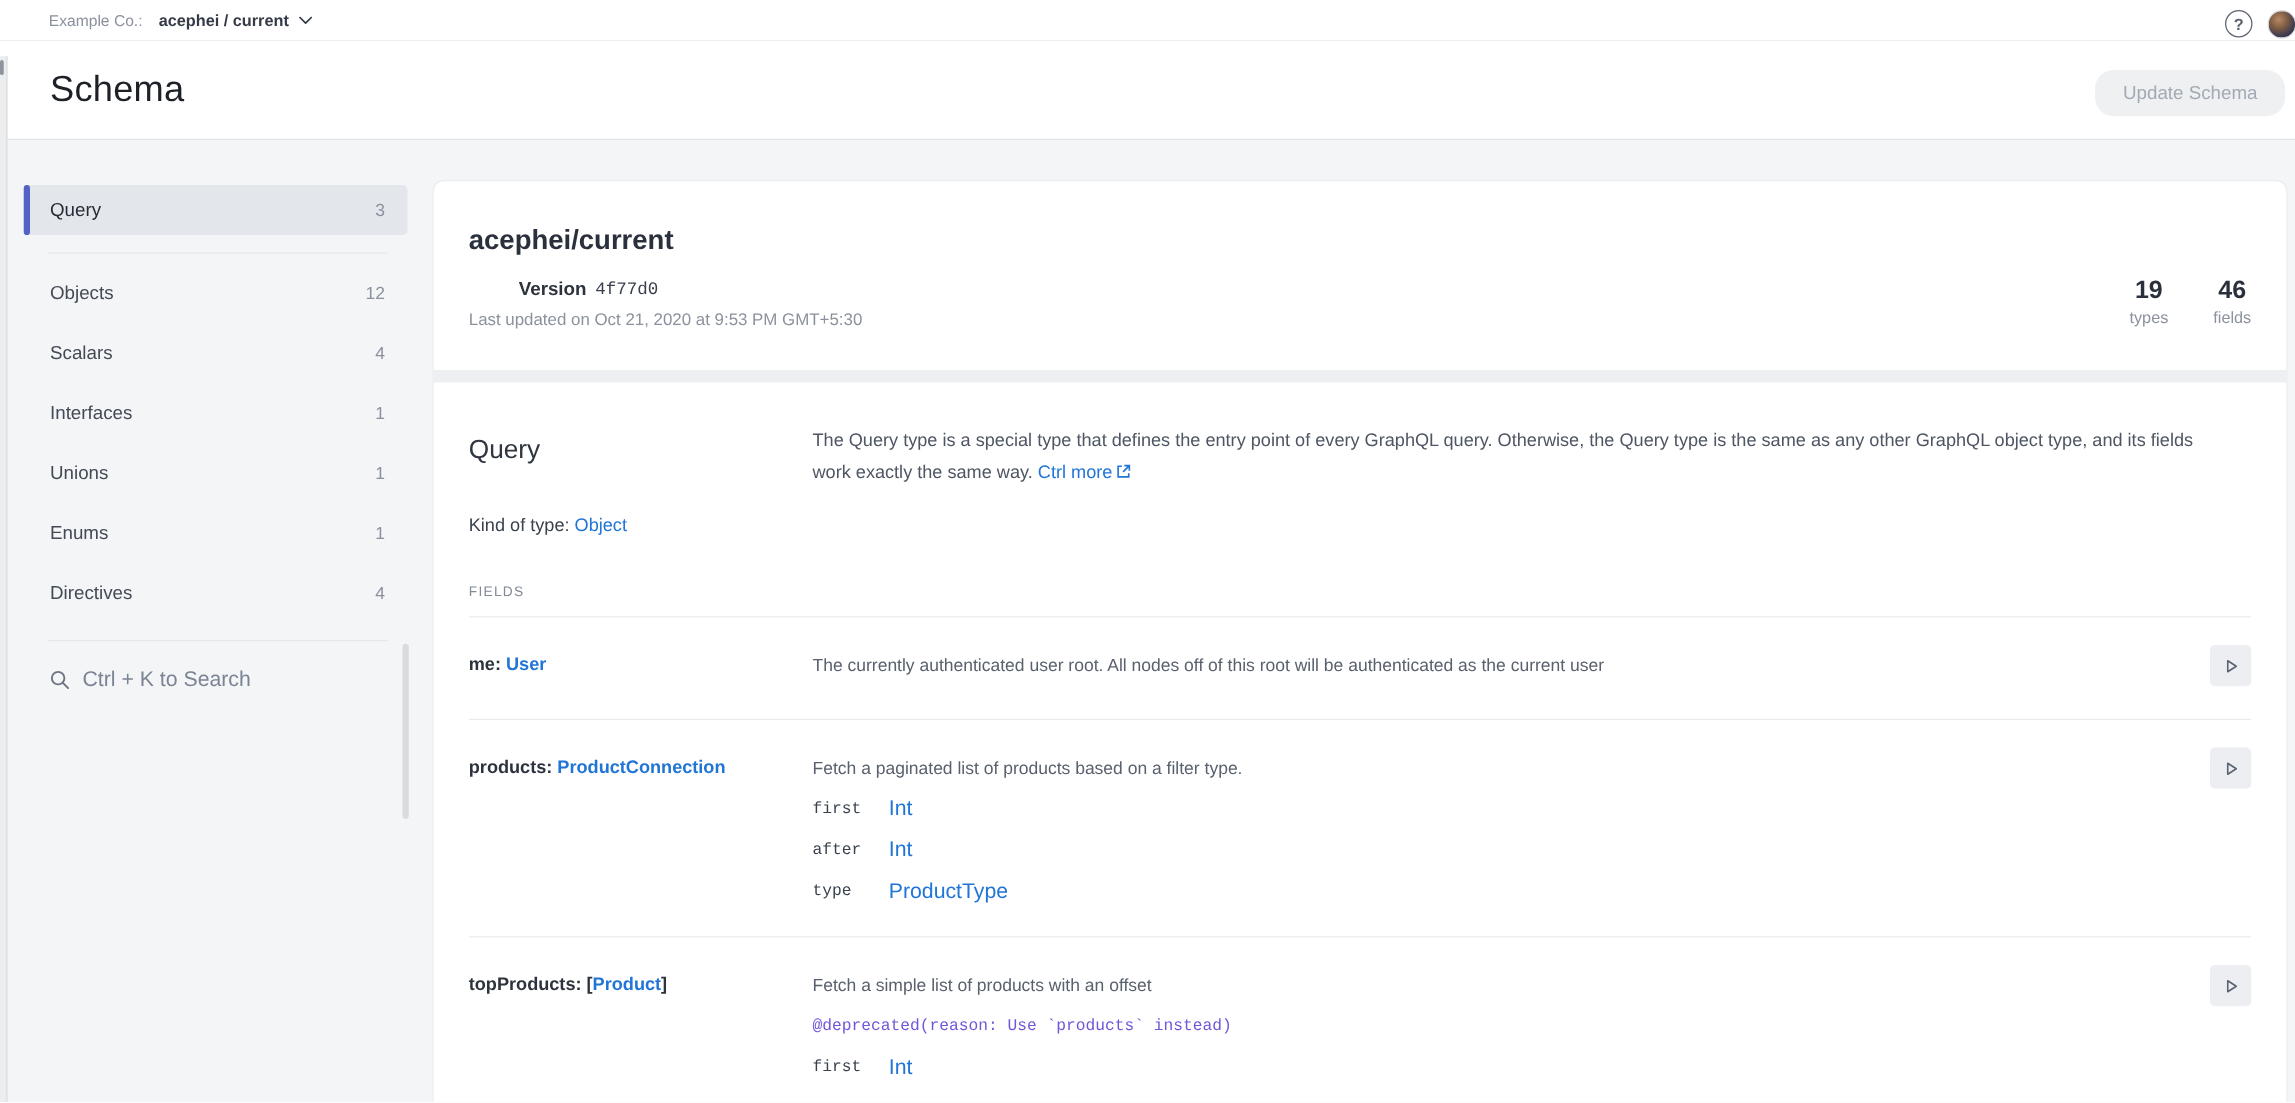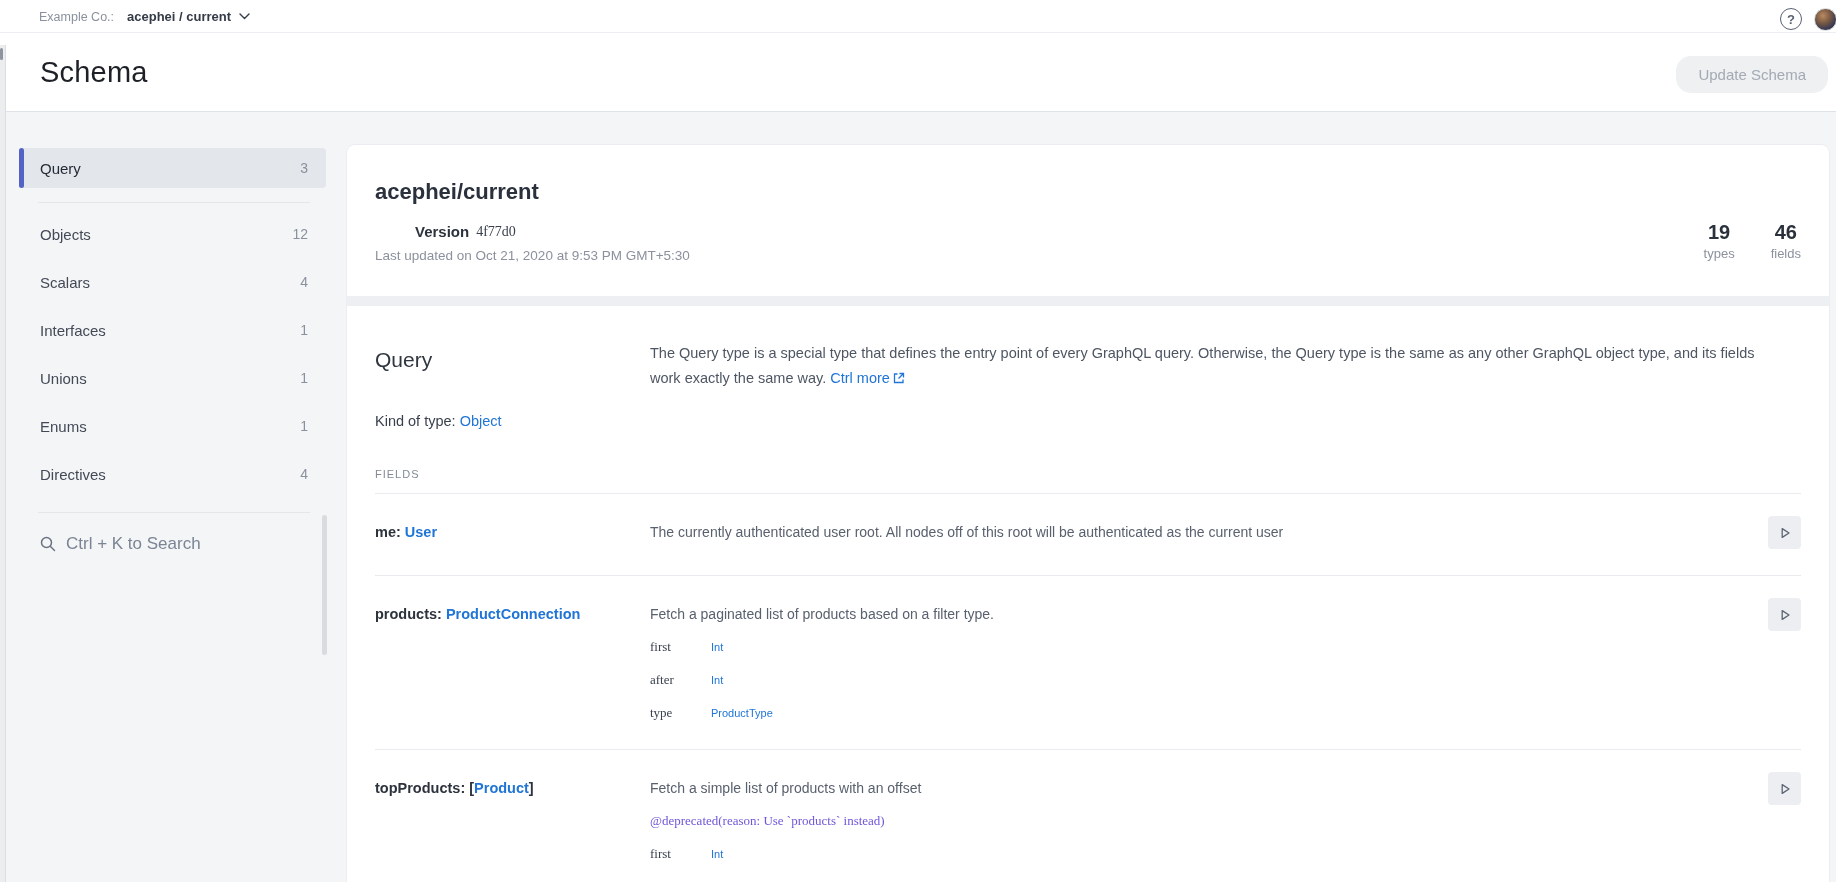--- a/index.html
+++ b/index.html
@@ -48,42 +48,42 @@
   .side-item.active .accent-bar{position:absolute;left:0;top:0;bottom:0;width:5px;border-radius:4px;background:var(--accent);}
   .side-divider{height:1px;background:#e4e6ea;margin:0 16px 0 19px;}
   .gap14{height:14px;} .gap7{height:7px;}
   .side-search{display:flex;align-items:center;gap:10px;height:48px;padding:0 0 0 21px;color:#7b8494;font-size:17px;cursor:pointer;}
   .side-scrollthumb{position:absolute;left:322px;top:403px;width:5px;height:140px;border-radius:3px;background:#d9dbdf;}
   
   .card{position:absolute;left:347px;top:33px;width:1482px;height:737px;background:#fff;border-radius:8px 8px 0 0;box-shadow:0 0 0 1px rgba(20,30,50,.035);}
   .graph-title{position:absolute;left:28px;top:33px;font-size:22px;line-height:28px;font-weight:700;color:#2b313c;}
   .version-line{position:absolute;left:28px;top:75px;height:20px;display:flex;align-items:flex-end;gap:7px;font-size:15px;color:#2d333d;margin-left:40px;}
   .version-line .vlabel{font-weight:700;}
-  .mono{font-family:Liberation Serif, serif;}
+  .mono{font-family:Liberation Mono, monospace;}
   .version-line .vvalue{font-size:14px;color:#3a414e;}
   .updated-line{position:absolute;left:28px;top:103px;font-size:13.5px;color:#8b919d;}
   .stats{position:absolute;right:28px;top:76px;display:flex;gap:36px;text-align:center;}
   .stat .num{font-size:20px;line-height:22px;font-weight:700;color:#2b313c;}
   .stat .lbl{font-size:13px;line-height:22px;color:#8b919d;}
   .section-band{position:absolute;left:0;right:0;top:151px;height:10px;background:#edeff2;}
   .type-name{position:absolute;left:28px;top:203px;font-size:21px;color:#30363f;}
   .type-desc{position:absolute;left:303px;top:196px;width:1120px;font-size:14.5px;line-height:24.5px;color:#4e5663;}
   a.link{color:var(--link);text-decoration:none;cursor:pointer;}
   .ext-icon{display:inline-block;vertical-align:-1px;margin-left:3px;}
   .kind-line{position:absolute;left:28px;top:268px;font-size:14.5px;color:#3a414d;}
   .fields-label{position:absolute;left:28px;top:323px;font-size:11px;letter-spacing:1px;color:#828a97;}
   .rows{position:absolute;left:28px;right:28px;top:348px;border-top:1px solid #e9ebee;}
   .field-row{display:grid;grid-template-columns:275px 1fr auto;padding:28px 0 26px 0;border-bottom:1px solid #e9ebee;}
   .field-name{font-size:14.5px;font-weight:700;color:#2d333d;line-height:20px;}
   .field-name a.link{font-weight:700;}
   .field-desc{font-size:14px;color:#59616e;line-height:20px;}
   .dep-line{margin-top:13px;font-size:13px;line-height:20px;color:var(--deprecated);}
   .arg-row{margin-top:13px;display:grid;grid-template-columns:61px auto;line-height:20px;}
   .arg-name{font-size:13px;color:#3a414e;}
-  .arg-type{font-size:11px;}
+  .arg-type{font-size:17px;}
   .play-btn{width:33px;height:33px;margin-top:-6px;border:none;border-radius:4px;background:#eceef1;display:flex;align-items:center;justify-content:center;cursor:pointer;}
 </style>
 </head>
 <body>
 
 <div class="stage">
 
   <div class="topbar">
     <span class="org-label">Example Co.:</span>
     <span class="graph-selector">

